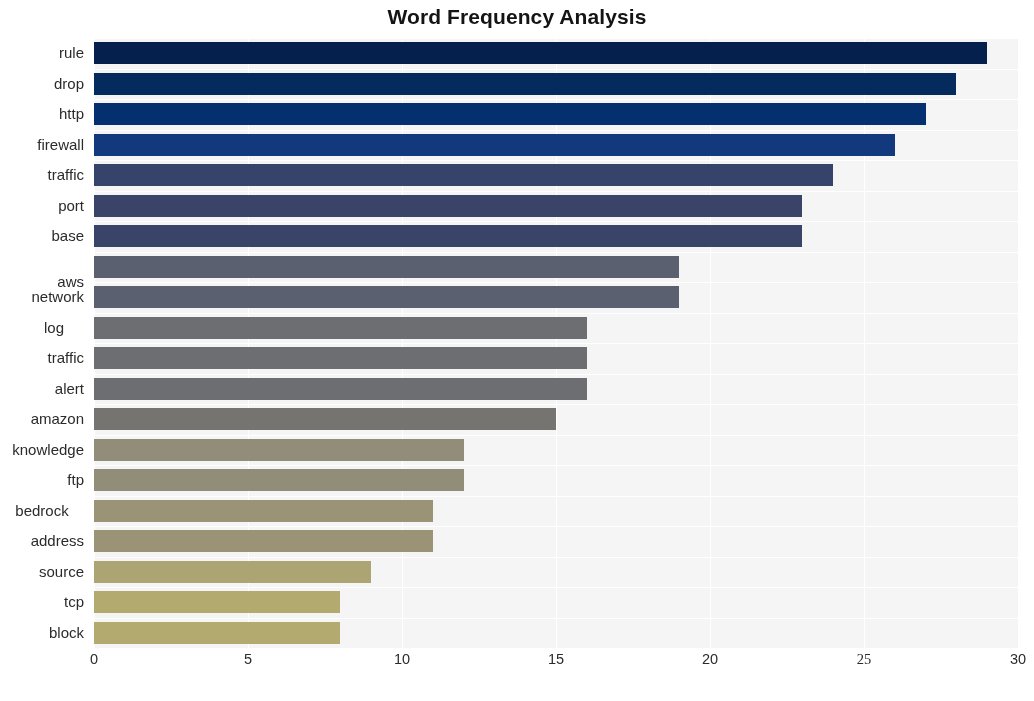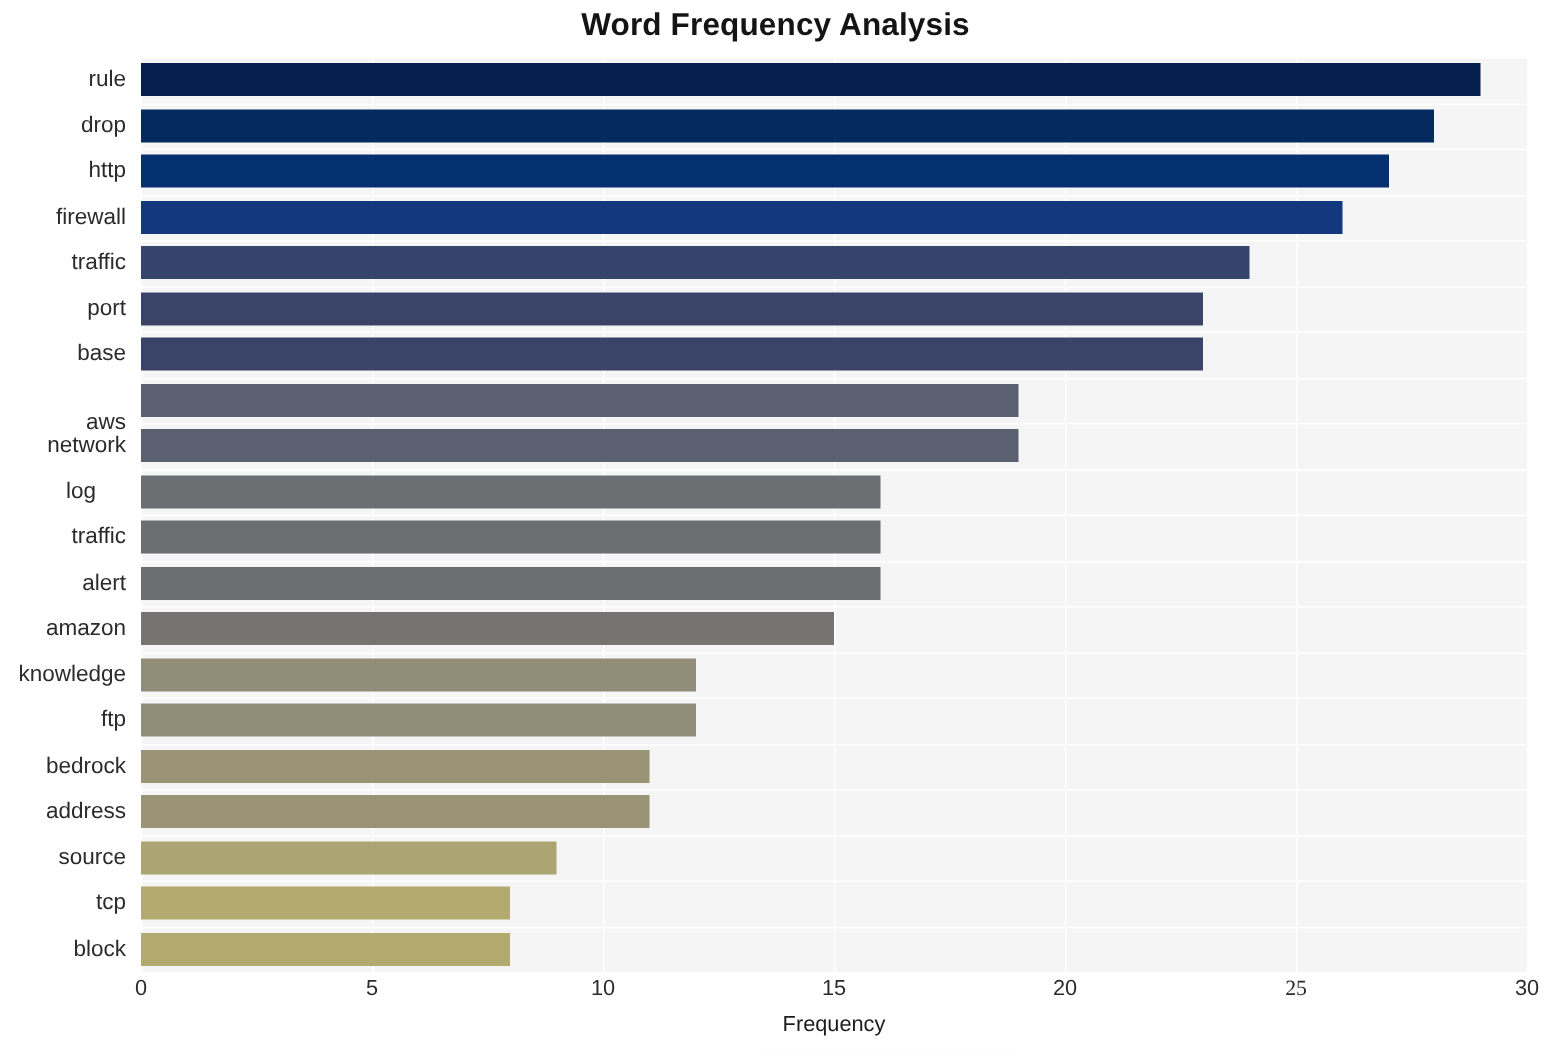--- a/index.html
+++ b/index.html
@@ -154,31 +154,30 @@
       <div class="ytick-wrap" style="top: 197.75px; left: 0px; width: 84px;">port</div>
       <div class="ytick-wrap" style="top: 228.25px; left: 0px; width: 84px;">base</div>
       <div class="ytick-wrap" style="top: 274px; left: 0px; width: 84px;">aws</div>
       <div class="ytick-wrap" style="top: 289.25px; left: 0px; width: 84px;">network</div>
       <div class="ytick-wrap" style="top: 319.75px; left: 0px; width: 64px;">log</div>
       <div class="ytick-wrap" style="top: 350.25px; left: 0px; width: 84px;">traffic</div>
       <div class="ytick-wrap" style="top: 380.75px; left: 0px; width: 84px;">alert</div>
       <div class="ytick-wrap" style="top: 411.25px; left: 0px; width: 84px;">amazon</div>
       <div class="ytick-wrap" style="top: 441.75px; left: 0px; width: 84px;">knowledge</div>
       <div class="ytick-wrap" style="top: 472.25px; left: 0px; width: 84px;">ftp</div>
-      <div class="ytick-wrap" style="top: 502.75px; left: 0px; width: 84px;">bedrock</div>
+      <div class="ytick-wrap" style="top: 502.75px; left: 0px; width: 84px; text-align: center;">bedrock</div>
       <div class="ytick-wrap" style="top: 533.25px; left: 0px; width: 84px;">address</div>
       <div class="ytick-wrap" style="top: 563.75px; left: 0px; width: 84px;">source</div>
       <div class="ytick-wrap" style="top: 594.25px; left: 0px; width: 84px;">tcp</div>
       <div class="ytick-wrap" style="top: 624.75px; left: 0px; width: 84px;">block</div>
     </div>
   <div id="x-tick-labels">
       <div class="xtick-wrap" style="left: 64px;">0</div>
       <div class="xtick-wrap" style="left: 218px;">5</div>
       <div class="xtick-wrap" style="left: 372px;">10</div>
       <div class="xtick-wrap" style="left: 526px;">15</div>
       <div class="xtick-wrap" style="left: 680px;">20</div>
       <div class="xtick-wrap" style="left: 834px; font-family: Liberation Serif, serif;">25</div>
       <div class="xtick-wrap" style="left: 988px;">30</div>
     </div>
 
-  <div id="xaxis-label">Frequency</div>
 
 </div>
 
 </body></html>

